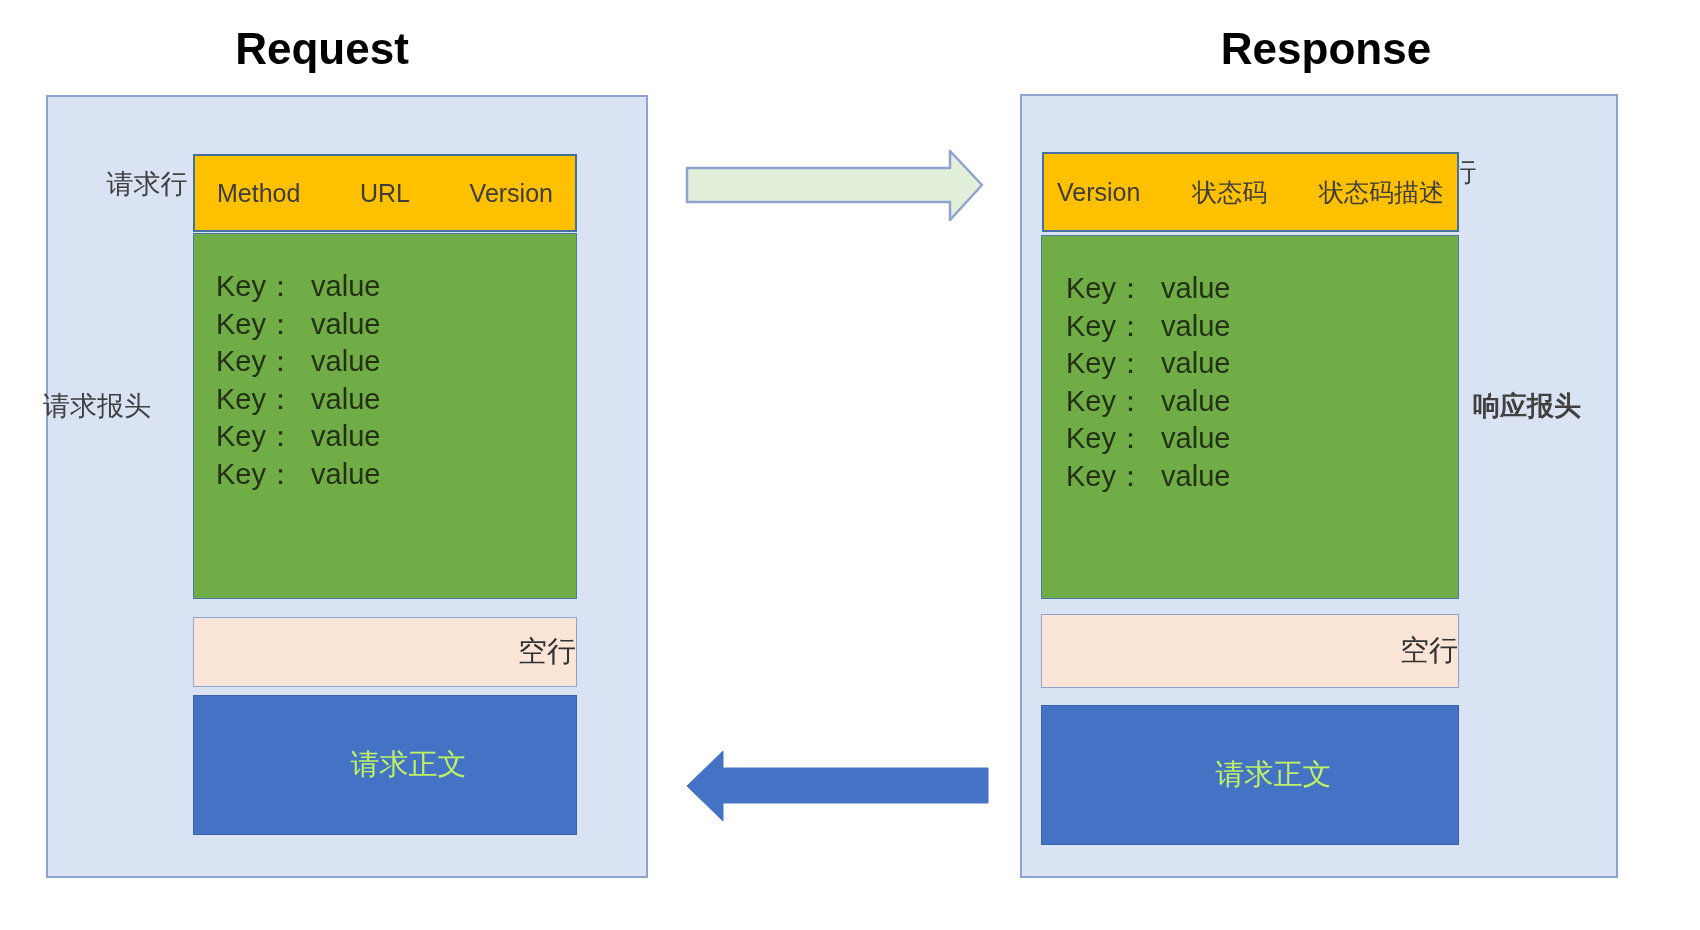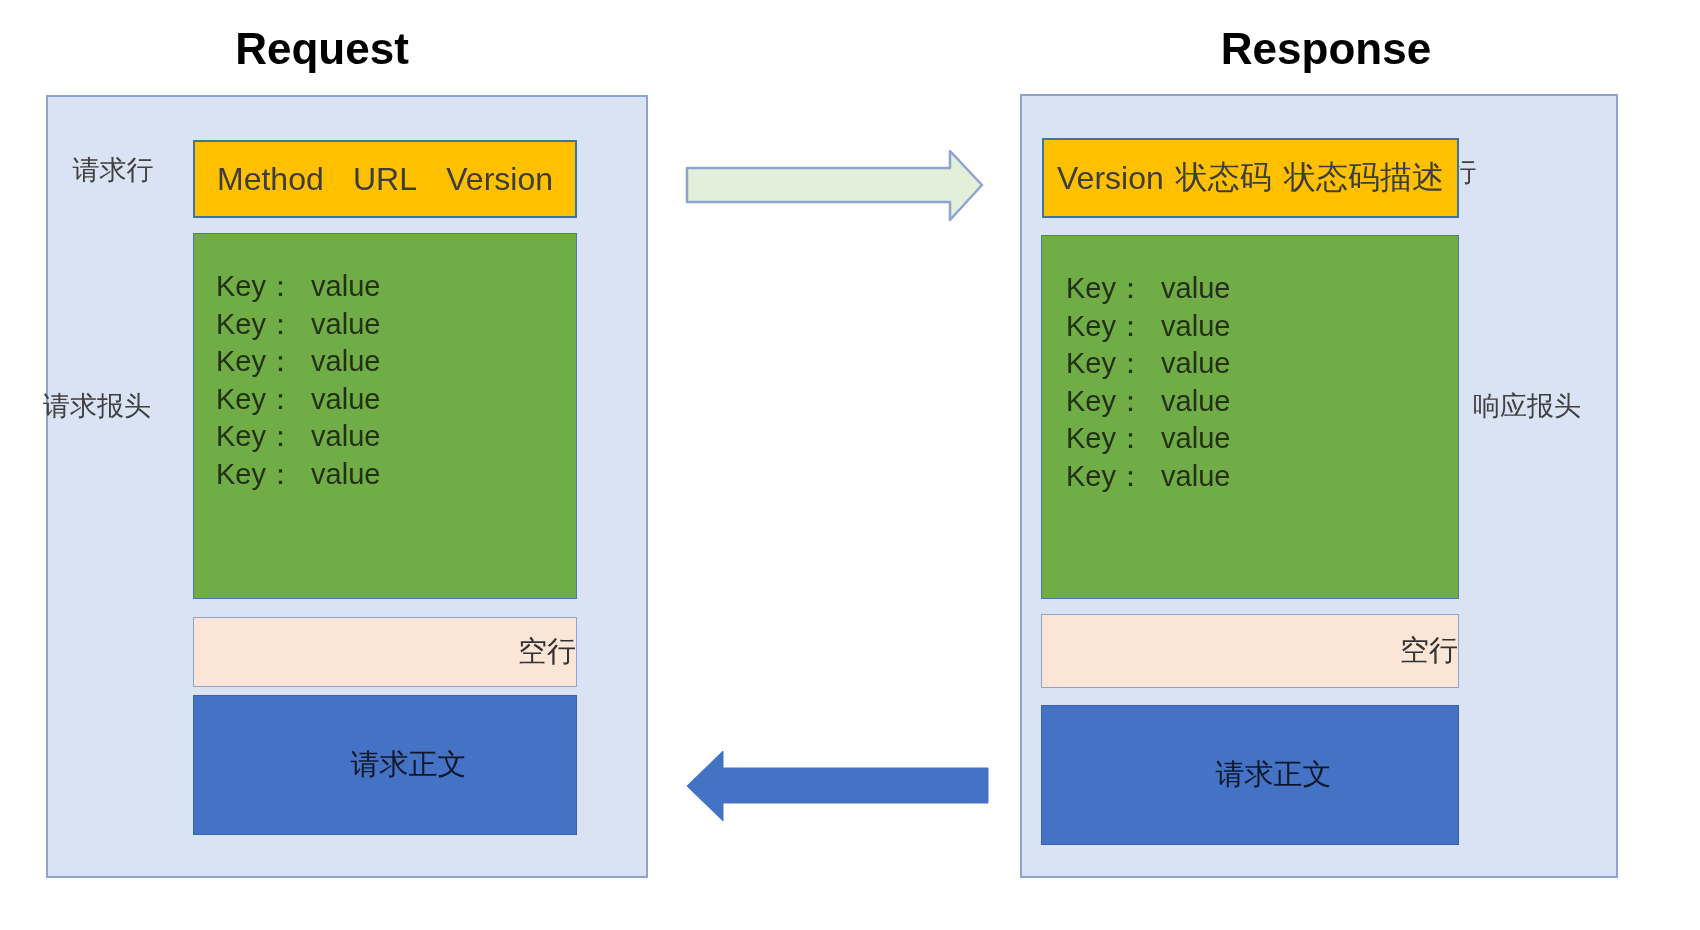--- a/index.html
+++ b/index.html
@@ -13,42 +13,42 @@
   }
   .title-request{left:172px;}
   .title-response{left:1176px;}
   .panel{
     position:absolute;background:#dae3f3;border:2px solid #8fa3d0;box-sizing:border-box;
   }
   .panel-request{left:46px;top:95px;width:602px;height:783px;}
   .panel-response{left:1020px;top:94px;width:598px;height:784px;}
   .box{position:absolute;box-sizing:border-box;}
   .orange{background:#ffc000;border:2px solid #41719c;display:flex;align-items:center;
-          justify-content:space-between;font-size:32px;color:#3d3d3d;}
+          justify-content:space-between;font-size:25px;color:#3d3d3d;margin-top:14px;}
   .orange-left{left:193px;top:140px;width:384px;height:78px;padding:0 22px;}
   .orange-right{left:1042px;top:138px;width:417px;height:80px;padding:0 13px;}
   .green{background:#70ad47;border:1.5px solid #4d7aa8;color:#233016;font-size:29px;}
   .green-left{left:193px;top:233px;width:384px;height:366px;padding:34px 0 0 22px;}
   .green-right{left:1041px;top:235px;width:418px;height:364px;padding:34px 0 0 24px;}
   .kv{white-space:pre;line-height:37.5px;}
   .peach{background:#fbe5d6;border:1.5px solid #8fa3d0;display:flex;align-items:center;
          justify-content:flex-end;font-size:29px;color:#333;}
   .peach-left{left:193px;top:617px;width:384px;height:70px;}
   .peach-right{left:1041px;top:614px;width:418px;height:74px;}
   .blue{background:#4472c4;border:1.5px solid #3a62a8;display:flex;align-items:center;
-        justify-content:center;font-size:29px;color:#0f172a;padding-left:47px;}
+        justify-content:center;font-size:29px;color:#bef264;padding-left:47px;}
   .blue-left{left:193px;top:695px;width:384px;height:140px;}
   .blue-right{left:1041px;top:705px;width:418px;height:140px;}
   .side-label{
     position:absolute;text-align:center;font-size:27px;color:#404040;line-height:1.2;
   }
-  .lbl-request-line{left:48px;top:154px;width:130px;}
+  .lbl-request-line{left:48px;top:168px;width:130px;padding-left:34px;}
   .lbl-request-headers{left:27px;top:390px;width:140px;}
   .lbl-status-line{left:1386px;top:156px;width:100px;}
-  .lbl-response-headers{left:1462px;top:390px;width:130px;}
+  .lbl-response-headers{left:1462px;top:390px;width:130px;font-weight:bold;}
   .arrows{position:absolute;left:0;top:0;width:1700px;height:930px;pointer-events:none;}
 </style>
 </head>
 <body>
 
 <div class="stage">
 
   <div class="title title-response">Response</div>
   <div class="title title-request">Request</div>
 

